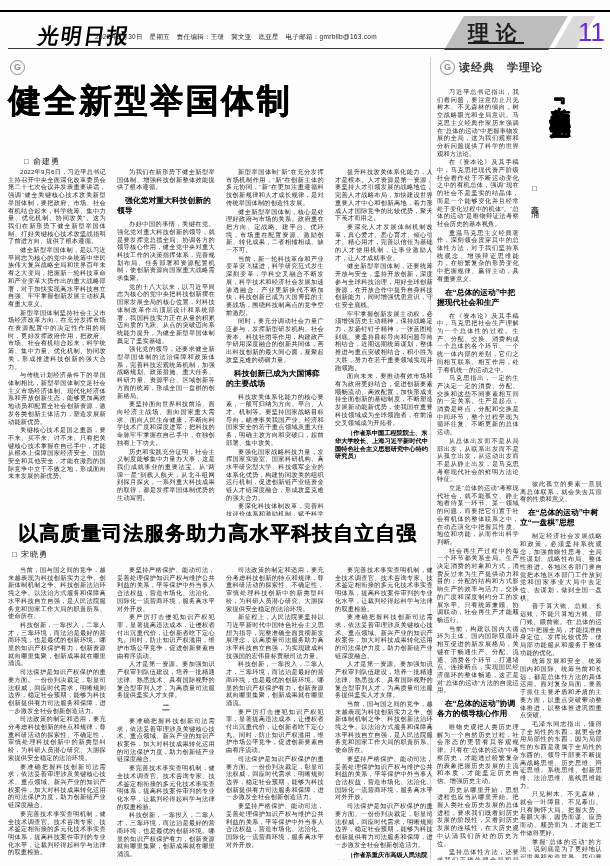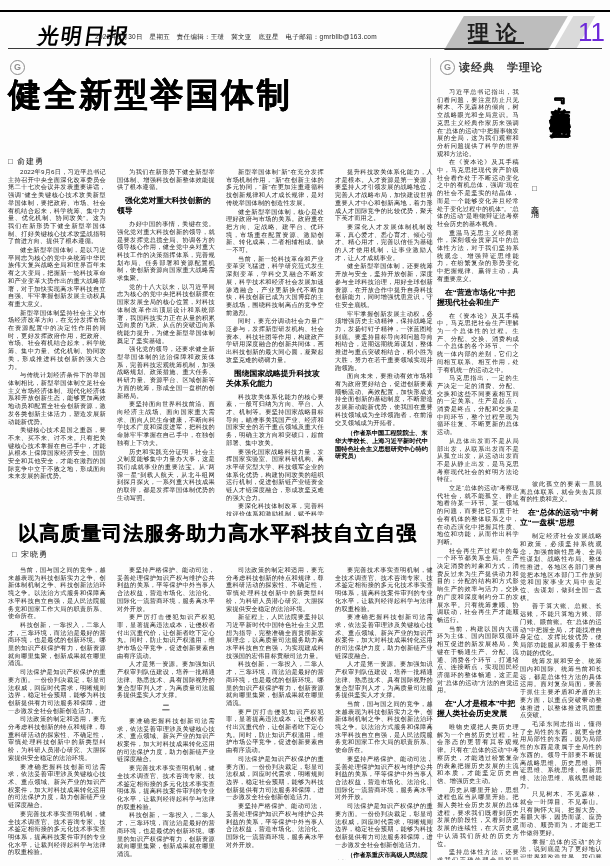--- a/index.html
+++ b/index.html
@@ -19,30 +19,30 @@
   .section-title{position:absolute;left:30px;top:3px;font-family:"DejaVu Serif",serif;
        font-size:21px;font-weight:900;color:#1d1d1d;letter-spacing:7px;text-decoration:underline;}
   .page-number{position:absolute;left:140px;top:1px;font-size:26px;color:#6d28d9;font-weight:normal;}
   
   .kicker{display:flex;align-items:center;gap:4px;}
   .g-logo{display:inline-block;width:13px;height:13px;border:1.6px solid #8c8c8c;border-radius:50%;
        color:#8c8c8c;font-weight:bold;font-size:9px;line-height:13px;text-align:center;flex:0 0 auto;}
   .kicker-text{font-size:10px;font-weight:bold;color:#7d7d7d;letter-spacing:1px;}
   .kicker-text.dark{color:#3c3c3c;font-size:11px;}
   
-  .headline-1{left:8px;top:75px;font-size:33px;line-height:39px;font-weight:900;color:#000;
+  .headline-1{left:8px;top:81px;font-size:33px;line-height:39px;font-weight:900;color:#000;
        letter-spacing:2.5px;text-shadow:0.6px 0 0 #000,0 0.4px 0 #000;white-space:nowrap;}
   .byline{font-size:8px;color:#222;letter-spacing:1px;}
   .headline-2{left:8px;top:520px;font-size:20px;font-weight:900;color:#000;letter-spacing:1px;
        text-shadow:0.5px 0 0 #000;white-space:nowrap;margin-left:10px;}
   
   .col{position:absolute;width:98px;overflow:hidden;}
   .para{font-size:6.2px;line-height:7.7px;text-align:justify;text-indent:12px;color:#242424;
        margin:0 0 1px 0;letter-spacing:0.2px;}
-  .subhead{font-size:7.8px;line-height:10px;font-weight:bold;color:#000;margin:5px 0 4px 0;text-indent:8px;}
+  .subhead{font-size:7.8px;line-height:10px;font-weight:bold;color:#000;margin:5px 0 4px 0;text-indent:8px;font-family:Liberation Serif, serif;}
   .divider{text-align:center;font-weight:bold;font-size:7.5px;margin:4px 0;color:#000;}
   .endnote{font-size:6.2px;line-height:7.7px;font-weight:bold;text-indent:12px;margin-top:3px;color:#000;}
   .vrule{top:58px;left:430px;width:1px;height:802px;background:#cfcfcf;}
   
   .narrow{width:82px;}
   .v-title{position:absolute;left:26px;top:2px;height:305px;writing-mode:vertical-rl;
        font-size:21px;font-weight:900;letter-spacing:1px;color:#000;text-shadow:0.5px 0 0 #000;}
   .v-byline{position:absolute;left:8px;top:96px;height:80px;writing-mode:vertical-rl;
        font-size:8px;color:#222;letter-spacing:2px;}
   .r-body{position:absolute;left:0;top:392px;width:82px;height:378px;overflow:hidden;}
@@ -63,21 +63,21 @@
 </div>
 
 <div class="abs vrule"></div>
 
 <div class="abs kicker" style="left:10px;top:60px;">
   <span class="g-logo">G</span>
 </div>
 <div class="abs headline-1">
   <div>健全新型举国体制</div>
 </div>
-<div class="abs byline" style="left:8px;top:156px;">□ 俞建勇</div>
+<div class="abs byline" style="left:24px;top:156px;">□ 俞建勇</div>
 
 <div class="col" style="left:8px;top:168px;height:348px;">
     <div class="para">2022年9月6日，习近平总书记主持召开中央全面深化改革委员会第二十七次会议并发表重要讲话，强调“健全关键核心技术攻关新型举国体制，要把政府、市场、社会有机结合起来，科学统筹、集中力量、优化机制、协同攻关”。这为我们在新形势下健全新型举国体制、打好关键核心技术攻坚战指明了前进方向、提供了根本遵循。</div>
     <div class="para">健全新型举国体制，是以习近平同志为核心的党中央统筹中华民族伟大复兴战略全局和世界百年未有之大变局，把握新一轮科技革命和产业变革大势作出的重大战略部署，对于加快实现高水平科技自立自强、牢牢掌握创新发展主动权具有重大意义。</div>
     <div class="para">新型举国体制坚持社会主义市场经济改革方向，在充分发挥市场在资源配置中的决定性作用的同时，更好发挥政府作用，把政府、市场、社会有机结合起来，科学统筹、集中力量、优化机制、协同攻关，形成推进科技创新的强大合力。</div>
     <div class="para">与传统计划经济条件下的举国体制相比，新型举国体制立足社会主义市场经济体制、现代化经济体系和开放创新生态，能够更加高效地动员和配置全社会创新资源，激发各类创新主体活力，塑造发展新动能新优势。</div>
     <div class="para">关键核心技术是国之重器，要不来、买不来、讨不来。只有把关键核心技术掌握在自己手中，才能从根本上保障国家经济安全、国防安全和其他安全，才能在激烈的国际竞争中立于不败之地，形成面向未来发展的新优势。</div>
   </div>
 <div class="col" style="left:117px;top:168px;height:348px;">
     <div class="para">为我们在新形势下健全新型举国体制、增强科技创新整体效能提供了根本遵循。</div>
@@ -86,21 +86,21 @@
     <div class="para">党的十八大以来，以习近平同志为核心的党中央把科技创新摆在国家发展全局的核心位置，对科技体制改革作出顶层设计和系统部署，我国科技实力正在从量的积累迈向质的飞跃、从点的突破迈向系统能力提升，为健全新型举国体制奠定了坚实基础。</div>
     <div class="para">强化党的领导，还要求健全新型举国体制的法治保障和政策体系，完善科技宏观统筹机制，加强战略规划、政策措施、重大任务、科研力量、资源平台、区域创新等方面的统筹，形成全国一盘棋的创新格局。</div>
     <div class="para">要坚持面向世界科技前沿、面向经济主战场、面向国家重大需求、面向人民生命健康，不断向科学技术广度和深度进军，把科技的命脉牢牢掌握在自己手中，在独创独有上下功夫。</div>
     <div class="para">历史和实践充分证明，社会主义制度能够集中力量办大事，这是我们成就事业的重要法宝。从“两弹一星”到载人航天，从北斗组网到探月探火，一系列重大科技成果的取得，都是发挥举国体制优势的生动写照。</div>
   </div>
 <div class="col" style="left:226px;top:168px;height:348px;">
     <div class="para">新型举国体制“新”在充分发挥市场机制作用，“新”在创新主体的多元协同，“新”在更加注重遵循科技创新规律和人才成长规律，是对传统举国体制的创造性发展。</div>
     <div class="para">健全新型举国体制，核心是处理好政府与市场的关系。政府重在把方向、定战略、建平台、优环境，市场重在配置资源、激励创新、转化成果，二者相辅相成、缺一不可。</div>
     <div class="para">当前，新一轮科技革命和产业变革突飞猛进，科学研究范式发生深刻变革，学科交叉融合不断发展，科学技术和经济社会发展加速渗透融合，产业更新换代不断加快，科技创新已成为大国博弈的主要战场，围绕科技制高点的竞争空前激烈。</div>
     <div class="para">同时，要充分调动社会力量广泛参与，发挥新型研发机构、社会资本、科技社团等作用，构建政产学研用深度融合的创新共同体，画出科技创新的最大同心圆，凝聚起攻坚克难的磅礴力量。</div>
-    <div class="subhead">围绕国家战略提升科技攻关体系化能力</div>
+    <div class="subhead">科技创新已成为大国博弈的主要战场</div>
     <div class="para">科技攻关体系化能力的核心要素，一般可归纳为方向、平台、人才、机制等。要坚持国家战略目标导向，瞄准事关我国产业、经济和国家安全的若干重点领域及重大任务，明确主攻方向和突破口，超前部署、集中攻关。</div>
     <div class="para">要强化国家战略科技力量，发挥国家实验室、国家科研机构、高水平研究型大学、科技领军企业的体系化优势，构建协同攻关的组织运行机制，促进创新链产业链资金链人才链深度融合，形成攻坚克难的强大合力。</div>
     <div class="para">要深化科技体制改革，完善科技评价体系和激励机制，赋予科学家更大技术路线决定权和经费使用权，营造鼓励探索、宽容失败的良好环境，让各类人才的创新活力竞相迸发。</div>
   </div>
 <div class="col" style="left:335px;top:168px;height:348px;">
     <div class="para">提升科技攻关体系化能力，人才是根本。人才资源是第一资源，要坚持人才引领发展的战略地位，完善人才战略布局，加快建设世界重要人才中心和创新高地，着力形成人才国际竞争的比较优势，聚天下英才而用之。</div>
     <div class="para">要深化人才发展体制机制改革，真心爱才、悉心育才、倾心引才、精心用才，完善以信任为基础的人才使用机制，让事业激励人才，让人才成就事业。</div>
     <div class="para">健全新型举国体制，还要统筹开放与安全，坚持开放创新，深度参与全球科技治理，用好全球创新资源，在开放合作中提升自身科技创新能力，同时增强忧患意识，守住安全底线。</div>
     <div class="para">牢牢掌握创新发展主动权，必须增强历史主动精神，保持战略定力，发扬钉钉子精神，一张蓝图绘到底。要坚持目标导向和问题导向相结合，近期远期统筹谋划，整体推进与重点突破相结合，积小胜为大胜，努力在若干重要领域实现并跑领跑。</div>
     <div class="para">面向未来，要推动有效市场和有为政府更好结合，促进创新要素顺畅流动、高效配置，加快形成支持全面创新的基础制度，不断塑造发展新动能新优势，使我国在重要科技领域成为全球领跑者，在前沿交叉领域成为开拓者。</div>
@@ -147,28 +147,28 @@
 
 <div class="abs kicker" style="left:440px;top:60px;">
   <span class="g-logo">G</span>
   <span class="kicker-text dark">读经典　学理论</span>
 </div>
 
 <div class="col narrow" style="left:437px;top:88px;height:772px;">
     <div class="para">习近平总书记指出，我们看问题，要注意防止只见树木、不见森林的倾向，树立战略眼光和全局意识。马克思主义经典作家历来强调在“总体的运动”中把握事物发展的全局，这为我们观察和分析问题提供了科学的世界观和方法论。</div>
     <div class="para">在《资本论》及其手稿中，马克思把现代资产阶级社会看作处于不断运动变化之中的有机总体，强调“现在的社会不是坚实的结晶体，而是一个能够变化并且经常处于变化过程中的机体”。“总体的运动”是唯物辩证法考察社会历史的基本视角。</div>
     <div class="para">重温马克思主义经典著作，深刻领会贯穿其中的总体性方法，对于我们坚持系统观念、增强辩证思维能力，在纷繁复杂的形势变化中把握规律、赢得主动，具有重要意义。</div>
-    <div class="subhead">在“营造市场化”中把握现代社会和生产</div>
+    <div class="subhead">在“总体的运动”中把握现代社会和生产</div>
     <div class="para">在《资本论》及其手稿中，马克思把社会生产理解为一个总体性的过程。生产、分配、交换、消费构成一个总体的各个环节、一个统一体内部的差别，它们之间相互联系、相互作用，处于有机统一的运动之中。</div>
     <div class="para">马克思指出，一定的生产决定一定的消费、分配、交换和这些不同要素相互间的一定关系。生产是起点，消费是终点，分配和交换是中间环节，整个过程呈现为循环往复、不断更新的总体运动。</div>
     <div class="para">从总体出发而不是从局部出发，从联系出发而不是从孤立出发，从运动出发而不是从静止出发，是马克思考察现代社会的鲜明方法论特征。</div>
     <div class="para">立足“总体的运动”考察现代社会，就不能孤立、静止地看待某一环节、某一领域的问题，而要把它们置于社会有机体的整体联系之中，在动态演化中把握其性质、地位和功能，从而作出科学判断。</div>
     <div class="para">社会再生产过程中的每一个环节都关系全局。生产决定消费的对象和方式，消费反过来为生产提供动力和目的；分配的结构和方式影响生产的效率与活力，交换的广度和深度制约分工的发展水平。只有统筹兼顾、协调联动，社会再生产才能顺畅运行。</div>
     <div class="para">当前，构建以国内大循环为主体、国内国际双循环相互促进的新发展格局，关键在于畅通生产、分配、流通、消费各个环节，打通堵点、连接断点，实现国民经济循环的整体畅通，这正是对“总体的运动”方法的自觉运用。</div>
-    <div class="subhead">在“人才是根本”中把握人类社会历史发展</div>
+    <div class="subhead">在“总体的运动”协调各方的领导核心作用</div>
     <div class="para">唯物史观把人类历史理解为一个自然历史过程，社会形态的更替有其客观规律。只有在“总体的运动”中考察历史，才能透过纷繁复杂的表象把握历史发展的主流和本质，才能坚定历史自信、增强历史主动。</div>
     <div class="para">历史从哪里开始，思想进程也应当从哪里开始。把握人类社会历史发展的总体进程，要求我们既看到历史发展的阶段性，又看到历史发展的连续性，在大历史观中认清我们所处的历史方位。</div>
     <div class="para">坚持总体性方法，还要求我们正确处理全局和局部、当前和长远、重点和非重点的关系，在权衡利弊中趋利避害、作出最为有利的战略抉择。</div>
   </div>
 
 <div class="abs narrow" style="left:520px;top:88px;height:772px;">
   <div class="v-title">在『总体的运动』中把握全局</div>
   <div class="v-byline">□ 高云涌</div>
   <div class="r-body">
       <div class="para">彼此孤立的要素一旦脱离总体联系，就会失去其原有的性质和意义。</div>

